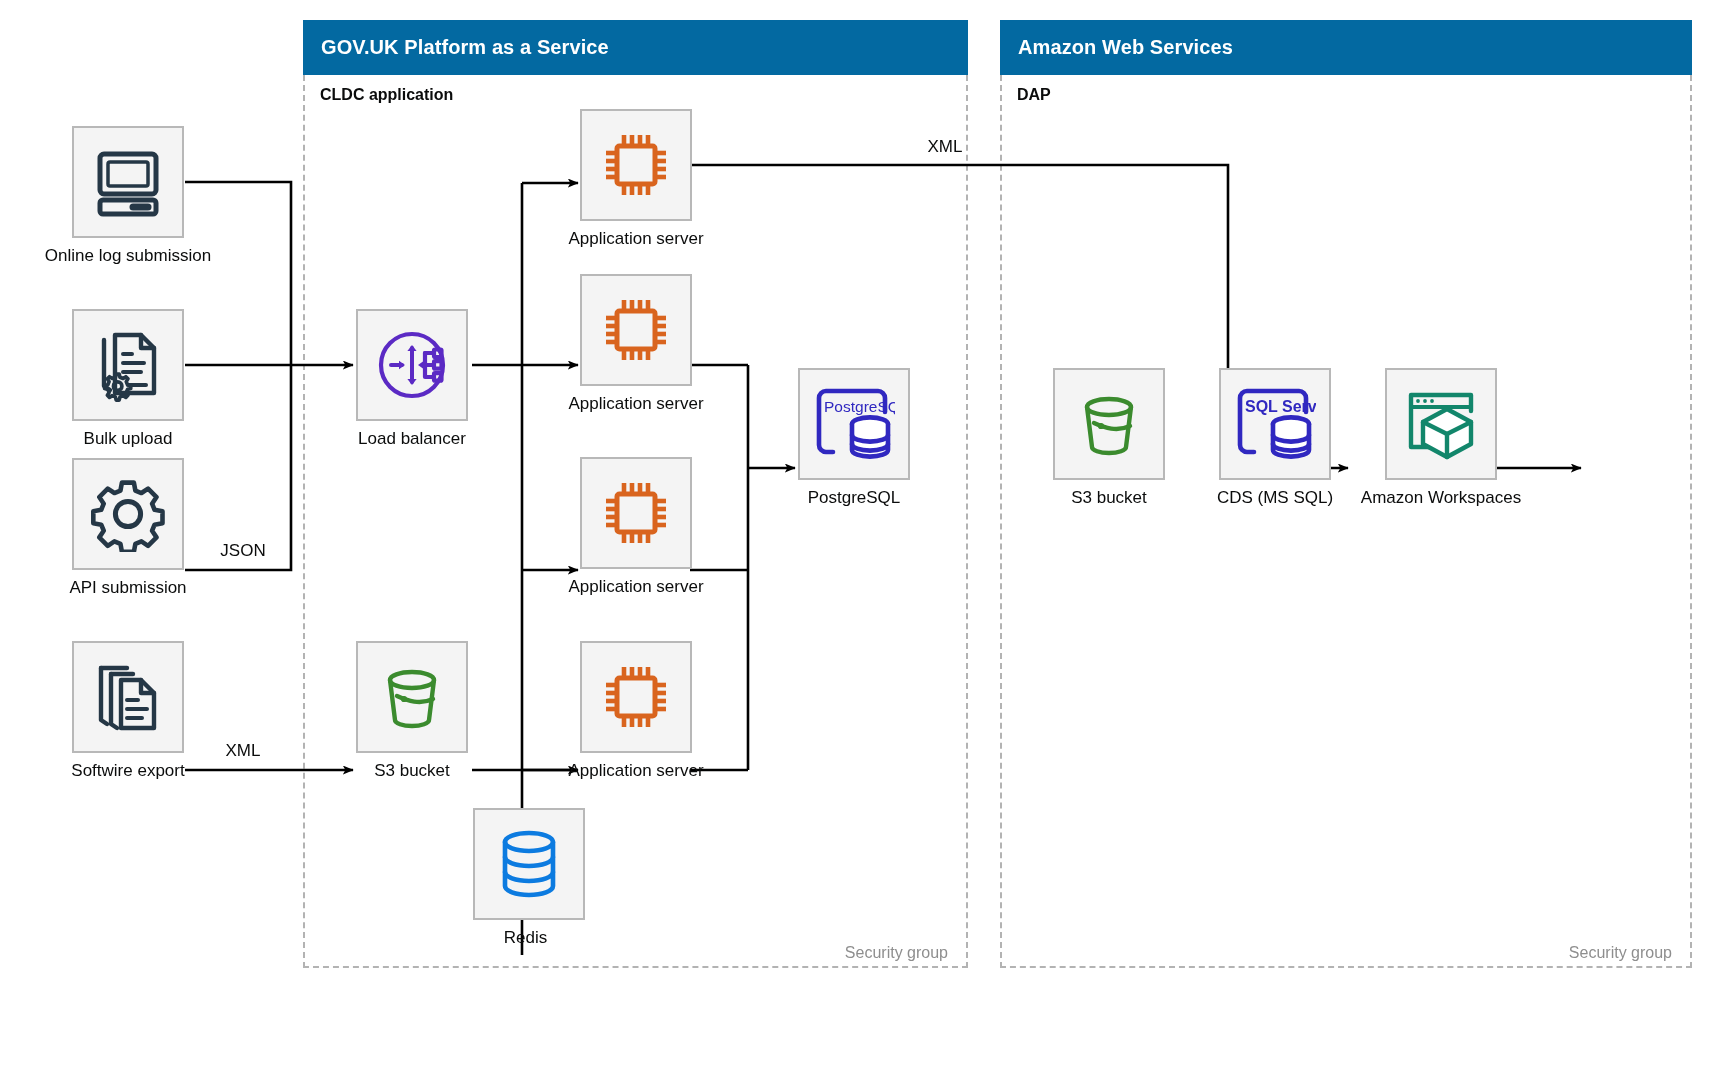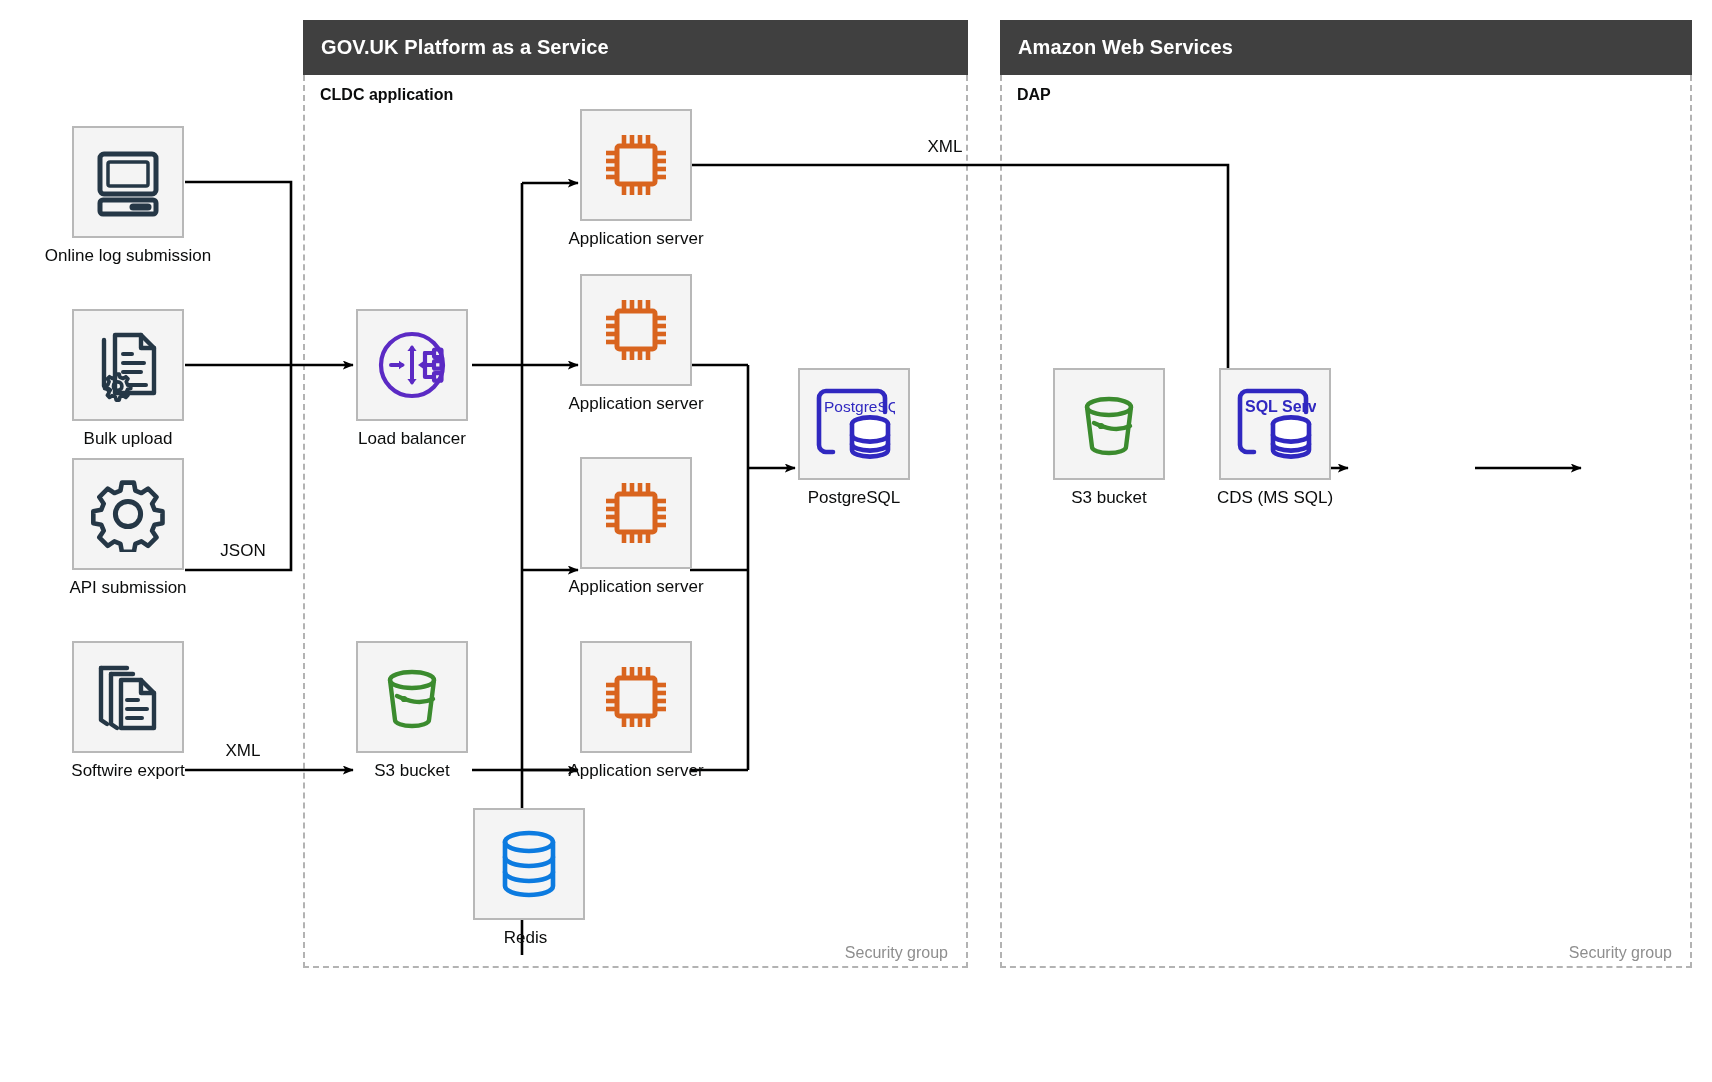--- a/index.html
+++ b/index.html
@@ -16,21 +16,21 @@
     position: relative;
     width: 1712px;
     height: 1082px;
     background: #ffffff;
     overflow: hidden;
   }
 
   
   .group-header {
     position: absolute;
-    background: #404040;
+    background: #0369a1;
     color: #ffffff;
     font-weight: bold;
     font-size: 20px;
     display: flex;
     align-items: center;
     padding-left: 18px;
     box-sizing: border-box;
     letter-spacing: .1px;
   }
   .group-box {
@@ -404,14 +404,29 @@
         <text x="11" y="28" font-family="'Liberation Sans', sans-serif" font-size="16" font-weight="bold" fill="#3028C0" stroke="none">SQL Server</text>
         <ellipse cx="57" cy="40" rx="18" ry="6.6" fill="#ffffff"></ellipse>
         <path d="M39 40 L39 66 a18 6.6 0 0 0 36 0 L75 40" fill="#ffffff"></path>
         <path d="M39 51 a18 6.6 0 0 0 36 0"></path>
         <path d="M39 60 a18 6.6 0 0 0 36 0"></path>
       </svg>
     </div>
     <div class="node-label">CDS (MS SQL)</div>
   </div>
 
+  <div class="node" style="left:1385px; top:368px;">
+    <div class="chip">
+      <svg width="80" height="78" viewBox="0 0 80 78" fill="none" stroke="#12866B" stroke-width="4.4" stroke-linejoin="round" stroke-linecap="round">
+        <path d="M28 62 L10 62 L10 10 L70 10 L70 26"></path>
+        <line x1="10" y1="22" x2="70" y2="22" stroke-width="4"></line>
+        <circle cx="17" cy="16" r="1.9" fill="#12866B" stroke="none"></circle>
+        <circle cx="24" cy="16" r="1.9" fill="#12866B" stroke="none"></circle>
+        <circle cx="31" cy="16" r="1.9" fill="#12866B" stroke="none"></circle>
+        <path d="M46 24 L70 37 L70 59 L46 72 L22 59 L22 37 Z" fill="#ffffff"></path>
+        <path d="M22 37 L46 49 L70 37"></path>
+        <line x1="46" y1="49" x2="46" y2="72"></line>
+      </svg>
+    </div>
+    <div class="node-label">Amazon Workspaces</div>
+  </div>
 
 </div>
 
 </body></html>

